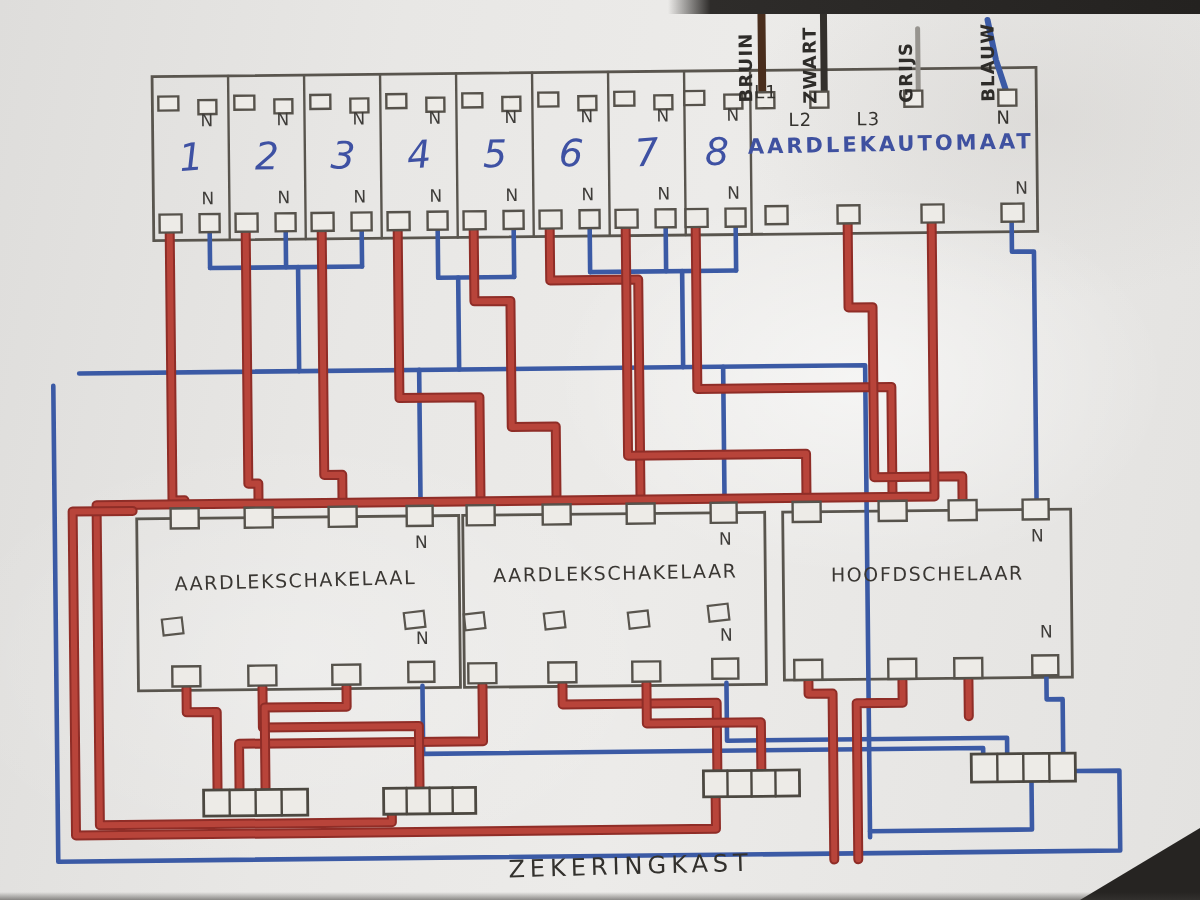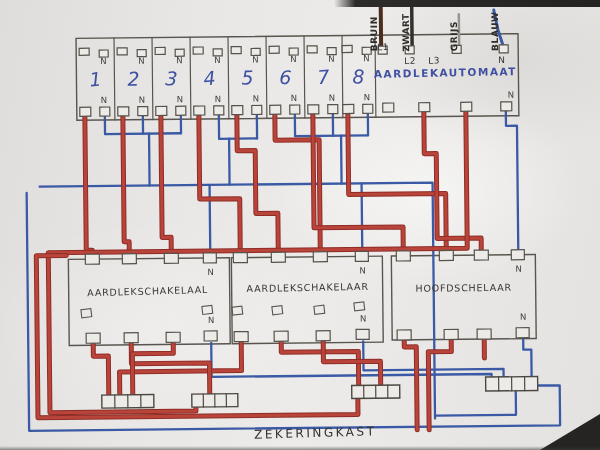--- a/index.html
+++ b/index.html
@@ -233,21 +233,21 @@
         <div class="lbl nlab" style="left: 292px; top: 54px;">N</div>
         <div class="lbl nlab" style="left: 292px; top: 93px;">N</div>
         <div class="lbl mnum" style="left: 281px; top: 66px; transform: rotate(4deg);">6</div>
         <div class="lbl nlab" style="left: 330px; top: 54px;">N</div>
         <div class="lbl nlab" style="left: 330px; top: 93px;">N</div>
         <div class="lbl mnum" style="left: 319px; top: 66px; transform: rotate(-4deg);">7</div>
         <div class="lbl nlab" style="left: 365px; top: 54px;">N</div>
         <div class="lbl nlab" style="left: 365px; top: 93px;">N</div>
         <div class="lbl mnum" style="left: 354px; top: 66px; transform: rotate(0deg);">8</div>
         <div class="lbl tlab" style="left: 379px; top: 43px;">L1</div>
-        <div class="lbl tlab" style="left: 406px; top: 57px;">L2</div>
+        <div class="lbl tlab" style="left: 396px; top: 57px;">L2</div>
         <div class="lbl tlab" style="left: 430px; top: 57px;">L3</div>
         <div class="lbl tlab" style="left: 500px; top: 57px;">N</div>
         <div class="lbl nlab" style="left: 509px; top: 92px;">N</div>
         <div class="lbl nlab" style="left: 207px; top: 266px;">N</div>
         <div class="lbl nlab" style="left: 207px; top: 314px;">N</div>
         <div class="lbl nlab" style="left: 359px; top: 266px;">N</div>
         <div class="lbl nlab" style="left: 359px; top: 314px;">N</div>
         <div class="lbl nlab" style="left: 515px; top: 266px;">N</div>
         <div class="lbl nlab" style="left: 519px; top: 314px;">N</div>
       </div>

